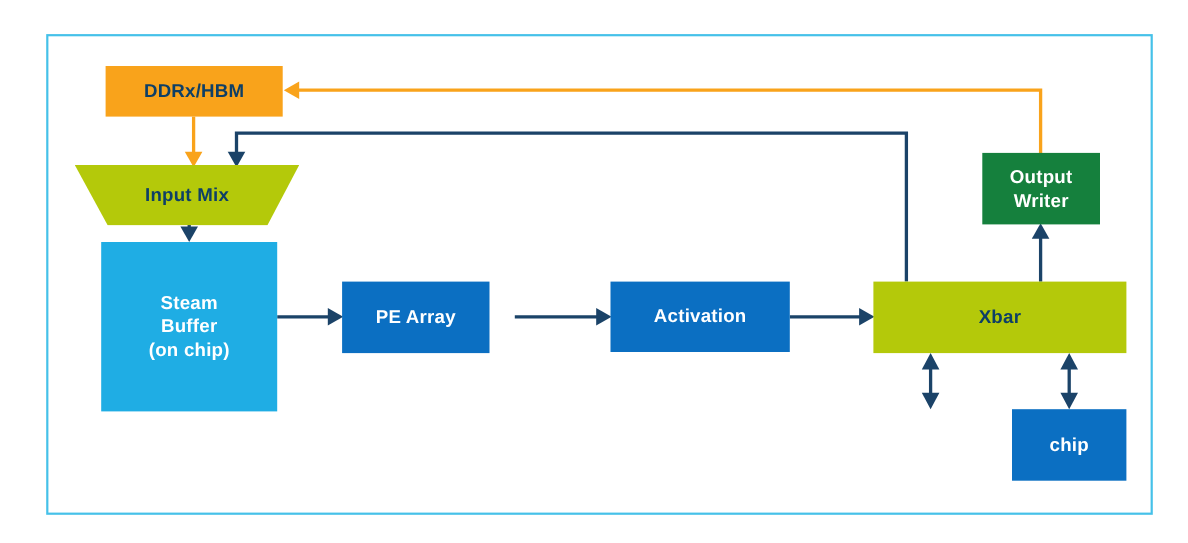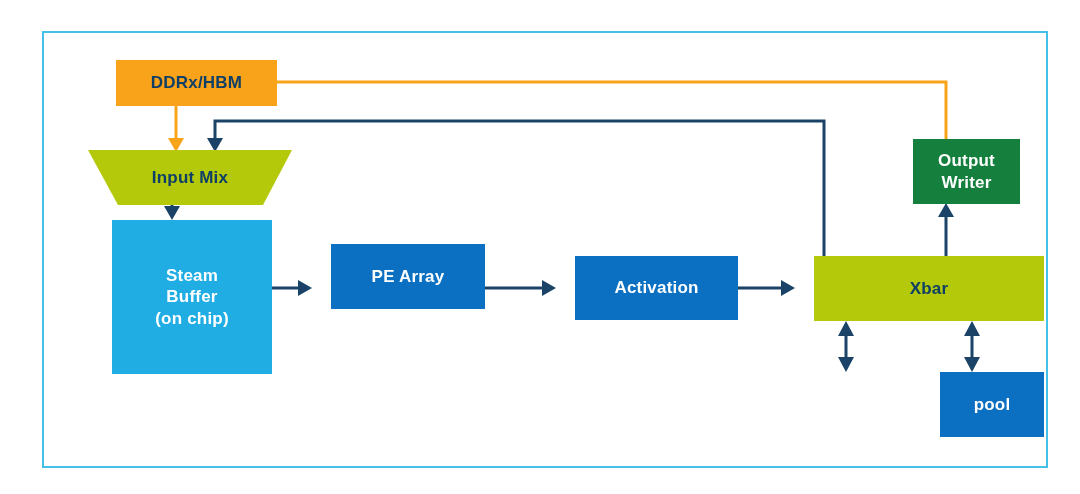--- a/index.html
+++ b/index.html
@@ -29,29 +29,28 @@
     display: flex;
     align-items: center;
     justify-content: center;
     text-align: center;
     font-size: 17px;
     font-weight: 600;
     letter-spacing: 0.2px;
     white-space: pre-line;
     line-height: 1.25;
     box-sizing: border-box;
-    margin-left: 20px;
   }
   .navy-text  { color: #0e3f66; }
   .white-text { color: #ffffff; }
   .node-ddr        { left: 96px;  top: 60px;  width: 161px; height: 46px;  background: #f9a31b; }
   .node-input-mix  { left: 68px;  top: 150px; width: 204px; height: 55px;  background: #b4c90a;
                      clip-path: polygon(0 0, 100% 0, calc(100% - 29px) 100%, 30px 100%); }
   .node-steam      { left: 92px;  top: 220px; width: 160px; height: 154px; background: #1fade4; }
-  .node-pe-array   { left: 311px; top: 244px; width: 154px; height: 65px;  background: #0b6fc2; }
+  .node-pe-array   { left: 311px; top: 256px; width: 134px; height: 65px;  background: #0b6fc2; }
   .node-activation { left: 555px; top: 256px; width: 163px; height: 64px;  background: #0b6fc2; }
   .node-xbar       { left: 794px; top: 256px; width: 230px; height: 65px;  background: #b4c90a; }
   .node-output     { left: 893px; top: 139px; width: 107px; height: 65px;  background: #15803d; }
   .node-pool       { left: 794px; top: 372px; width: 104px; height: 65px;  background: #0b6fc2; }
   .node-norm       { left: 920px; top: 372px; width: 104px; height: 65px;  background: #0b6fc2; }
 </style>
 </head>
 <body>
 
 <div class="stage">
@@ -124,15 +123,15 @@
   <div class="node node-pe-array white-text">PE Array</div>
 
   <div class="node node-xbar navy-text">Xbar</div>
 
   <div class="node node-activation white-text">Activation</div>
 
   <div class="node node-output white-text">Output
 Writer</div>
 
 
-  <div class="node node-norm white-text">pool</div>
+  <div class="node node-norm white-text">chip</div>
 
 </div>
 
 </body></html>

